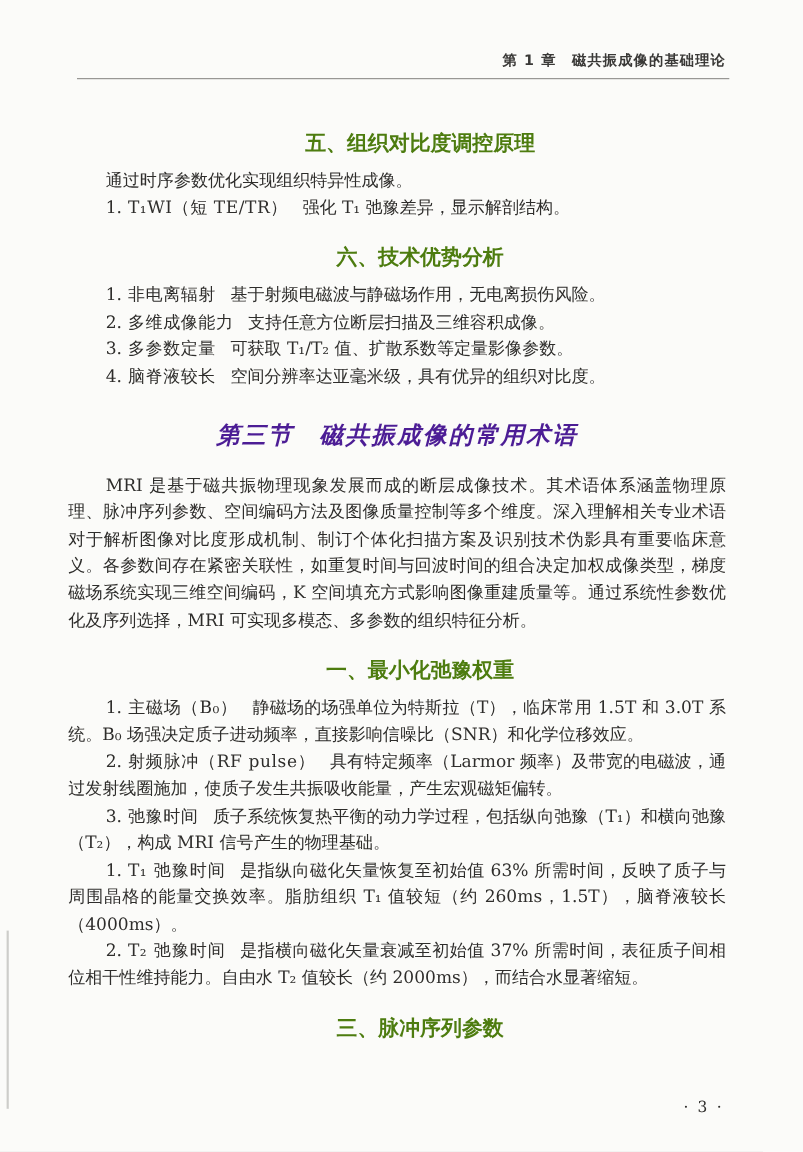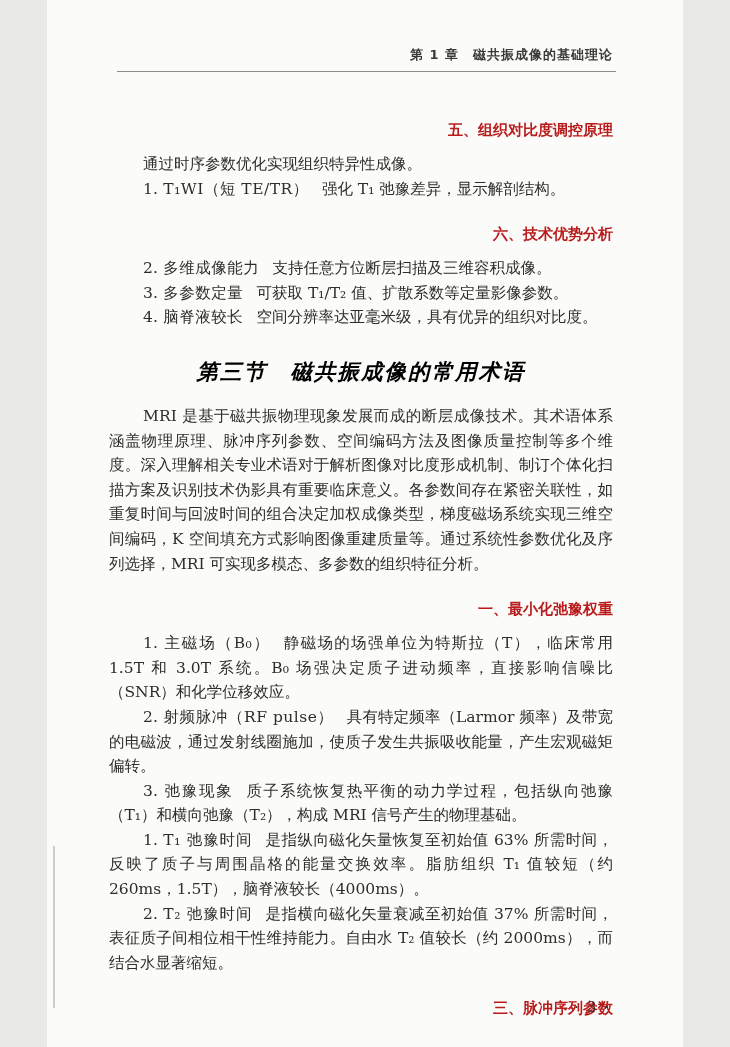--- a/index.html
+++ b/index.html
@@ -2,21 +2,21 @@
 <html><head>
 <meta charset="utf-8">
 <style>
   html, body {
     margin: 0;
     padding: 0;
     background: #e9e9e7;
   }
   .page {
     position: relative;
-    width: 636px;
+    width: 730px;
     height: 1047px;
     margin: 0 auto;
     background: #fbfbf9;
     color: #2e2d2b;
     font-family: "DejaVu Serif", "Liberation Serif", serif;
     overflow: hidden;
   }
   
   .running-head {
     position: absolute;
@@ -41,27 +41,27 @@
     position: absolute;
     left: 62px;
     right: 70px;
     top: 104px;
     font-size: 15.5px;
     line-height: 24.6px;
     text-align: justify;
   }
   h2.sec-heading {
     font-family: "DejaVu Sans", "Liberation Sans", sans-serif;
-    font-size: 15px;
+    font-size: 19px;
     font-weight: bold;
-    color: #b91c1c;
+    color: #4d7c0f;
     line-height: 24px;
     margin: 21px 0 10px 0;
     text-indent: 2.2em;
-    text-align: right;
+    text-align: center;
   }
   h2.first {
     margin-top: 14px;
   }
   p.para, p.item {
     margin: 0;
     text-indent: 2.2em;
   }
   .num {
     margin-right: 0.35em;
@@ -71,21 +71,21 @@
     letter-spacing: 0.5px;
   }
   h1.section-title {
     font-family: "DejaVu Serif", "Liberation Serif", serif;
     font-style: italic;
     font-weight: 600;
     font-size: 21.5px;
     letter-spacing: 2px;
     text-align: center;
     text-indent: 0;
-    color: #000000;
+    color: #4c1d95;
     margin: 27px 0 17px 0;
     line-height: 30px;
   }
   .page-number {
     position: absolute;
     bottom: 32px;
     right: 72px;
     font-size: 14px;
     letter-spacing: 2px;
     color: #2e2d2b;
@@ -113,20 +113,23 @@
     <h2 class="sec-heading first">五、组织对比度调控原理</h2>
     <p class="para">
       <span>通过时序参数优化实现组织特异性成像。</span>
     </p>
     <p class="item">
       <span class="num">1.</span><span class="term">T₁WI（短 TE/TR）</span><span class="desc">强化 T₁ 弛豫差异，显示解剖结构。</span>
     </p>
 
     <h2 class="sec-heading">六、技术优势分析</h2>
     <p class="item">
+      <span class="num">1.</span><span class="term">非电离辐射</span><span class="desc">基于射频电磁波与静磁场作用，无电离损伤风险。</span>
+    </p>
+    <p class="item">
       <span class="num">2.</span><span class="term">多维成像能力</span><span class="desc">支持任意方位断层扫描及三维容积成像。</span>
     </p>
     <p class="item">
       <span class="num">3.</span><span class="term">多参数定量</span><span class="desc">可获取 T₁/T₂ 值、扩散系数等定量影像参数。</span>
     </p>
     <p class="item">
       <span class="num">4.</span><span class="term">脑脊液较长</span><span class="desc">空间分辨率达亚毫米级，具有优异的组织对比度。</span>
     </p>
 
     <h1 class="section-title">第三节　磁共振成像的常用术语</h1>
@@ -136,21 +139,21 @@
     </p>
 
     <h2 class="sec-heading">一、最小化弛豫权重</h2>
     <p class="item">
       <span class="num">1.</span><span class="term">主磁场（B₀）</span><span class="desc">静磁场的场强单位为特斯拉（T），临床常用 1.5T 和 3.0T 系统。B₀ 场强决定质子进动频率，直接影响信噪比（SNR）和化学位移效应。</span>
     </p>
     <p class="item">
       <span class="num">2.</span><span class="term">射频脉冲（RF pulse）</span><span class="desc">具有特定频率（Larmor 频率）及带宽的电磁波，通过发射线圈施加，使质子发生共振吸收能量，产生宏观磁矩偏转。</span>
     </p>
     <p class="item">
-      <span class="num">3.</span><span class="term">弛豫现象</span><span class="desc">质子系统恢复热平衡的动力学过程，包括纵向弛豫（T₁）和横向弛豫（T₂），构成 MRI 信号产生的物理基础。</span>
+      <span class="num">3.</span><span class="term">弛豫时间</span><span class="desc">质子系统恢复热平衡的动力学过程，包括纵向弛豫（T₁）和横向弛豫（T₂），构成 MRI 信号产生的物理基础。</span>
     </p>
 
     <p class="item">
       <span class="num">1.</span><span class="term">T₁ 弛豫时间</span><span class="desc">是指纵向磁化矢量恢复至初始值 63% 所需时间，反映了质子与周围晶格的能量交换效率。脂肪组织 T₁ 值较短（约 260ms，1.5T），脑脊液较长（4000ms）。</span>
     </p>
     <p class="item">
       <span class="num">2.</span><span class="term">T₂ 弛豫时间</span><span class="desc">是指横向磁化矢量衰减至初始值 37% 所需时间，表征质子间相位相干性维持能力。自由水 T₂ 值较长（约 2000ms），而结合水显著缩短。</span>
     </p>
 
     <h2 class="sec-heading">三、脉冲序列参数</h2>

